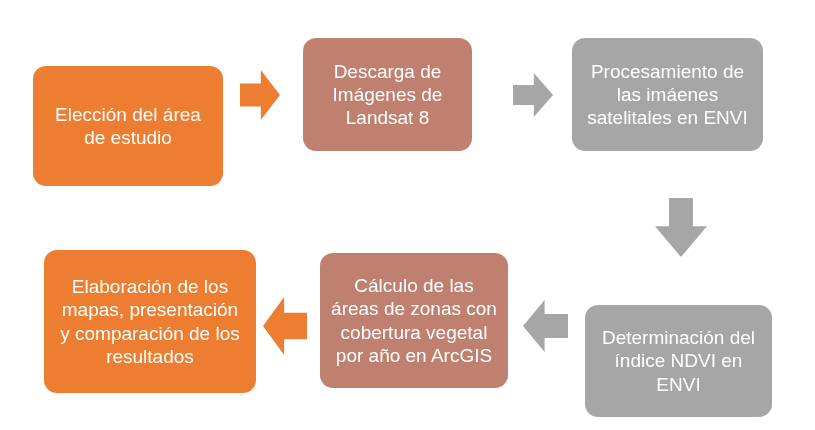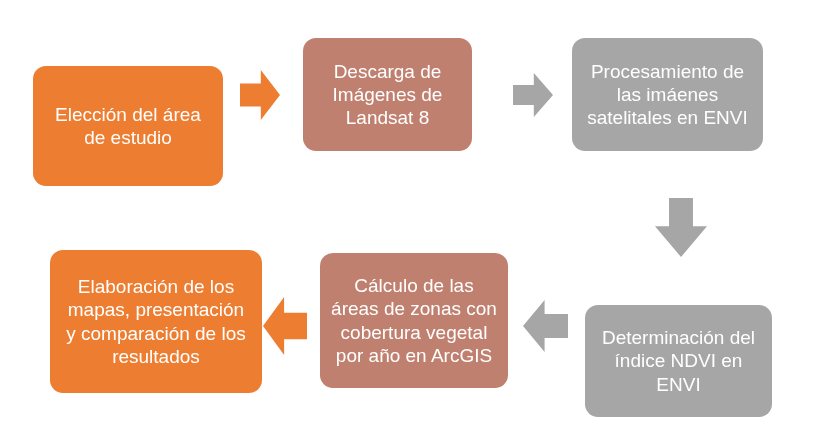--- a/index.html
+++ b/index.html
@@ -71,17 +71,17 @@
   </div>
 
   <div class="arrow arrow-left" style="left: 523px; top: 300px; width: 45px; height: 52px; background: rgb(166, 166, 166);"></div>
 
   <div class="box" style="left: 320px; top: 253px; width: 188px; height: 135px; padding: 12px 8px; background: rgb(192, 128, 112);">
     <span class="box-label">Cálculo de las áreas de zonas con cobertura vegetal por año en ArcGIS</span>
   </div>
 
   <div class="arrow arrow-left" style="left: 263px; top: 297px; width: 44px; height: 58px; background: rgb(237, 125, 49);"></div>
 
-  <div class="box" style="left: 50px; top: 250px; width: 212px; height: 143px; padding: 0px 14px; background: rgb(237, 125, 49);">
+  <div class="box" style="left: 44px; top: 250px; width: 212px; height: 143px; padding: 0px 14px; background: rgb(237, 125, 49);">
     <span class="box-label">Elaboración de los mapas, presentación y comparación de los resultados</span>
   </div>
 
 </div>
 
 </body></html>

